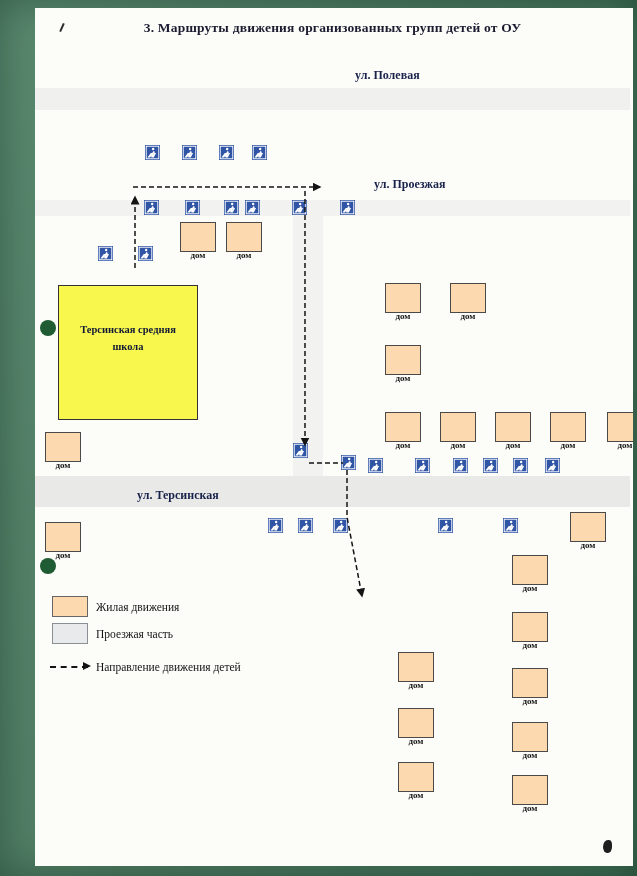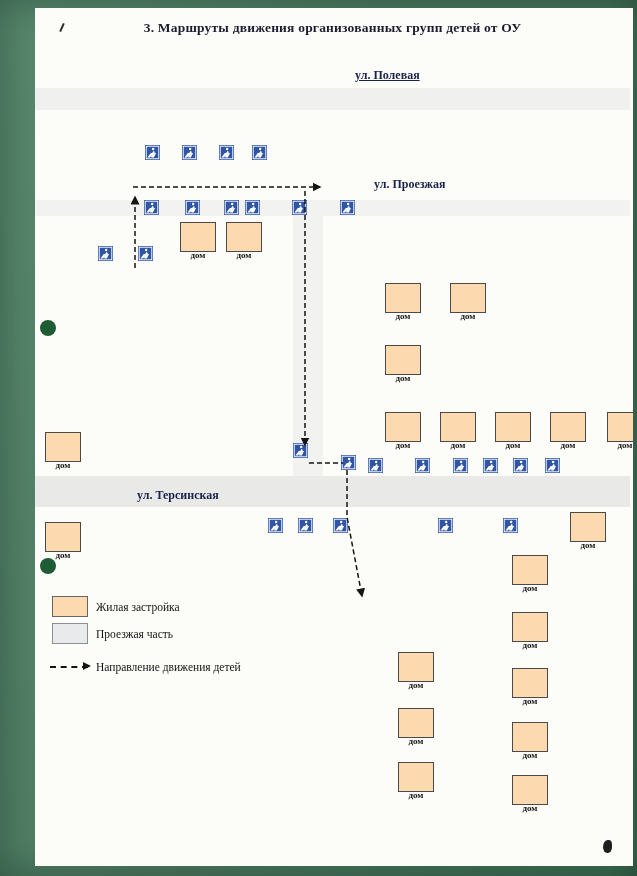--- a/index.html
+++ b/index.html
@@ -60,42 +60,45 @@
 </style>
 </head>
 <body>
 
 <div class="canvas">
   <div class="paper">
     <div id="map">
 
       <div class="title">3. Маршруты движения организованных групп детей от ОУ</div>
 
+      <div class="school" style="background: rgb(248, 247, 78);">
+        <span class="school-label">Терсинская средняя школа</span>
+      </div>
 
       <div class="legend-row" style="left:52px; top:596px;">
         <span class="swatch" style="background: rgb(252, 217, 174);"></span>
-        <span class="legend-label">Жилая застройка</span>
+        <span class="legend-label">Жилая движения</span>
       </div>
       <div class="legend-row" style="left:52px; top:623px;">
         <span class="swatch roadsw" style="background: rgb(232, 234, 236);"></span>
         <span class="legend-label">Проезжая часть</span>
       </div>
       <div class="legend-row" style="left:50px; top:661px;">
         <span class="swatch arrowsw"></span>
         <span class="legend-label">Направление движения детей</span>
       </div>
 
       <div class="artifact tick" style="left:61px; top:23px;"></div>
       <div class="artifact blob" style="left:603px; top:840px;"></div>
 
     <div class="road" style="left: 35px; top: 88px; width: 595px; height: 22px; background: rgb(240, 240, 238);"></div>
         <div class="road" style="left: 35px; top: 200px; width: 595px; height: 16px; background: rgb(242, 242, 240);"></div>
         <div class="road" style="left: 293px; top: 200px; width: 30px; height: 278px; background: rgb(242, 242, 240);"></div>
         <div class="road" style="left: 35px; top: 476px; width: 595px; height: 31px; background: rgb(233, 233, 231);"></div>
-        <div class="street-label" style="left: 355px; top: 68px; text-decoration: underline;">ул. Полевая</div>
+        <div class="street-label" style="left: 355px; top: 68px;">ул. Полевая</div>
         <div class="street-label" style="left: 374px; top: 177px;">ул. Проезжая</div>
         <div class="street-label" style="left: 137px; top: 488px;">ул. Терсинская</div>
         <div class="house" style="left: 180px; top: 222px; background: rgb(252, 217, 174);">
           <span>дом</span>
         </div>
         <div class="house" style="left: 226px; top: 222px; background: rgb(252, 217, 174);">
           <span>дом</span>
         </div>
         <div class="house" style="left: 385px; top: 283px; background: rgb(252, 217, 174);">
           <span>дом</span>

